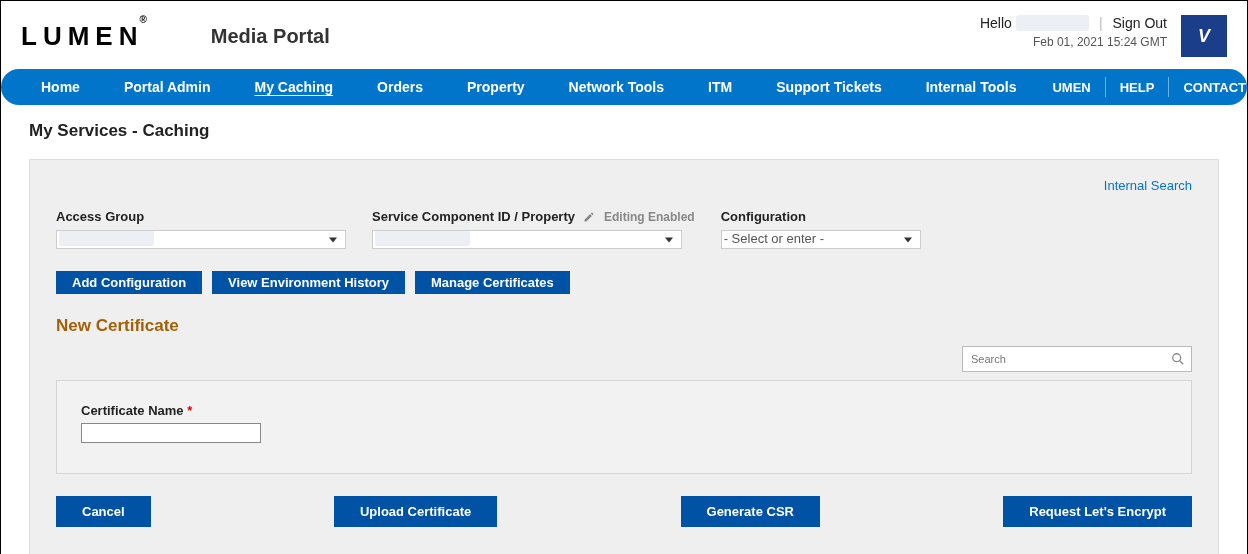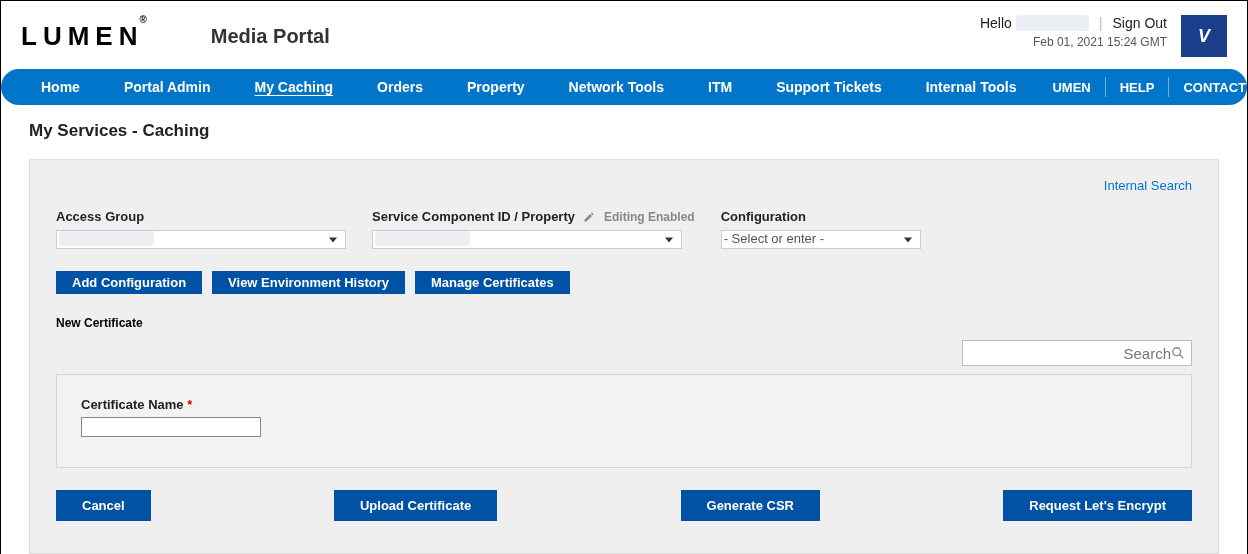--- a/index.html
+++ b/index.html
@@ -126,33 +126,33 @@
   .btn {
     background:#0052a5;
     color:#fff;
     border:none;
     padding:4px 16px;
     font-size:13px;
     font-weight:600;
     cursor:pointer;
   }
   .section-heading {
-    font-size:12px; font-weight:700; color:#000000; margin-bottom:10px;
+    font-size:17px; font-weight:700; color:#a16207; margin-bottom:10px;
   }
   .search-row { display:flex; justify-content:flex-end; margin-bottom:8px; }
   .search-box {
     width:230px; height:26px;
     border:1px solid #bbb;
     background:#fff;
     display:flex; align-items:center;
     padding:0 6px 0 8px;
     color:#888;
   }
   .search-box input {
-    border:none; outline:none; flex:1; font-size:15px; color:#3b82f6; background:transparent;text-align:right;
+    border:none; outline:none; flex:1; font-size:11px; color:#3b82f6; background:transparent;
   }
   .search-box .mag { color:#888; }
   .cert-panel {
     border:1px solid #d5d5d5;
     background:#f2f2f2;
     padding:22px 24px 30px 24px;
     margin-bottom:22px;
   }
   .cert-label { font-size:13px; font-weight:700; color:#222; }
   .req { color:#d00; }

